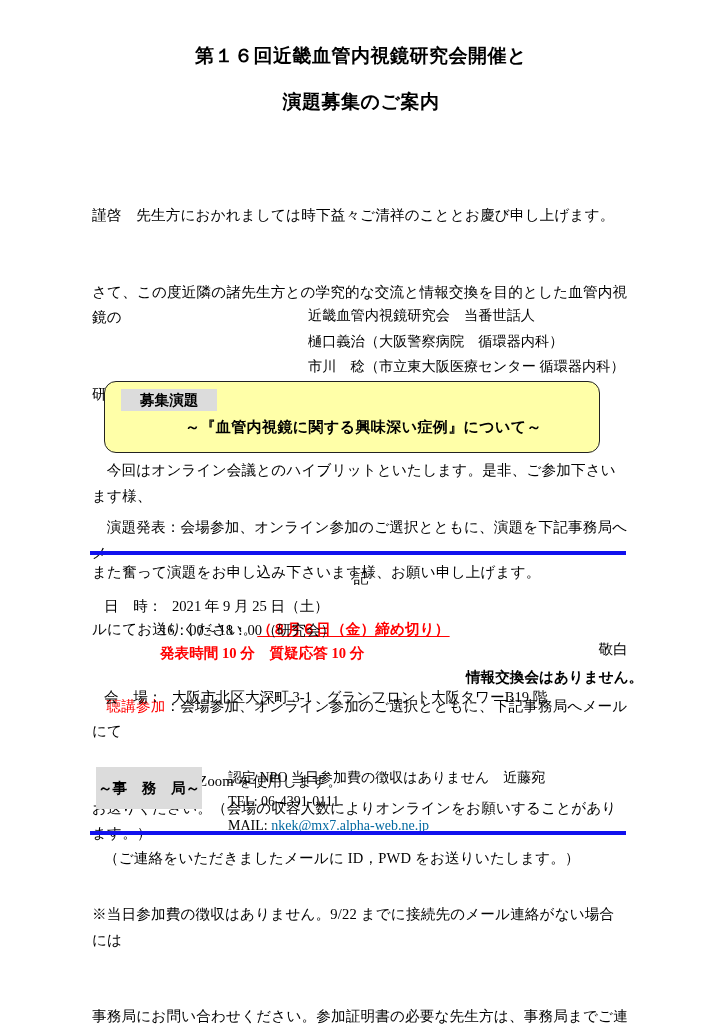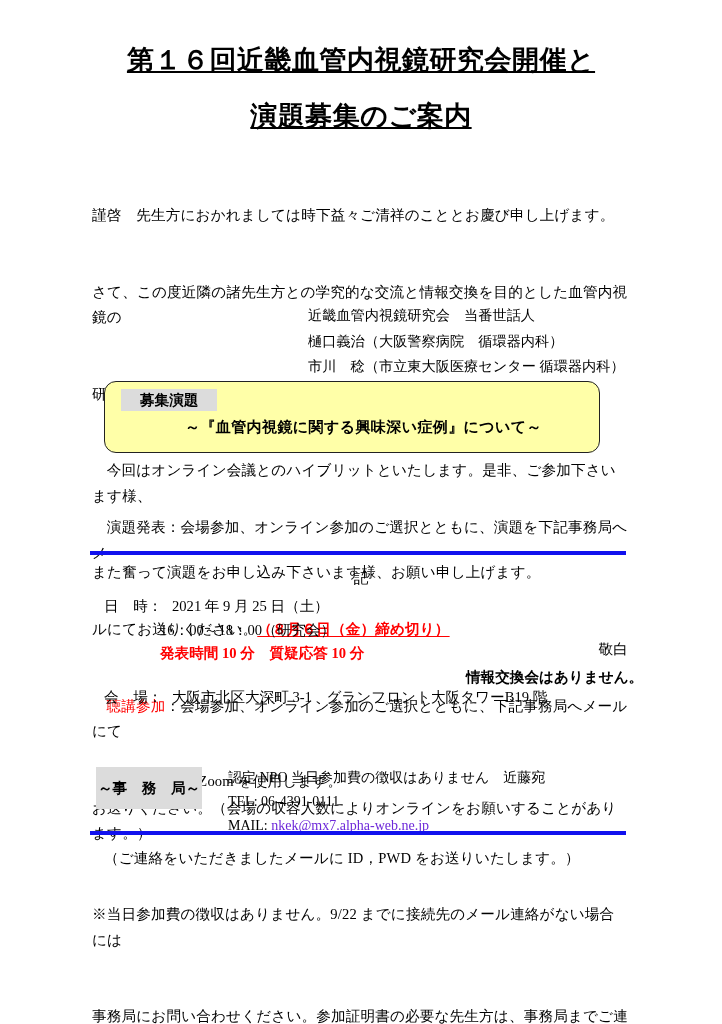--- a/index.html
+++ b/index.html
@@ -21,25 +21,24 @@
 
   
   .title-block {
     position: absolute;
     left: 0;
     top: 44px;
     width: 722px;
     text-align: center;
   }
   .title-line {
-    font-size: 27px;
+    font-size: 19px;
     font-weight: bold;
     letter-spacing: 0.5px;
     line-height: 1.25;
-    text-decoration: underline;
   }
   .title-line.second {
     margin-top: 22px;
   }
 
   
   .tx {
     position: absolute;
     font-size: 14.6px;
     line-height: 25.5px;
@@ -143,21 +142,21 @@
     line-height: 22px;
   }
   .office-lines {
     position: absolute;
     left: 228px;
     top: 766px;
     font-size: 14px;
     line-height: 24px;
   }
   .maillink {
-    color: #6d28d9;
+    color: #0369a1;
     text-underline-offset: 2px;
   }
 </style>
 </head>
 <body>
 
 <div id="page">
 
   <div class="title-block">
     <div class="title-line">第１６回近畿血管内視鏡研究会開催と</div>

